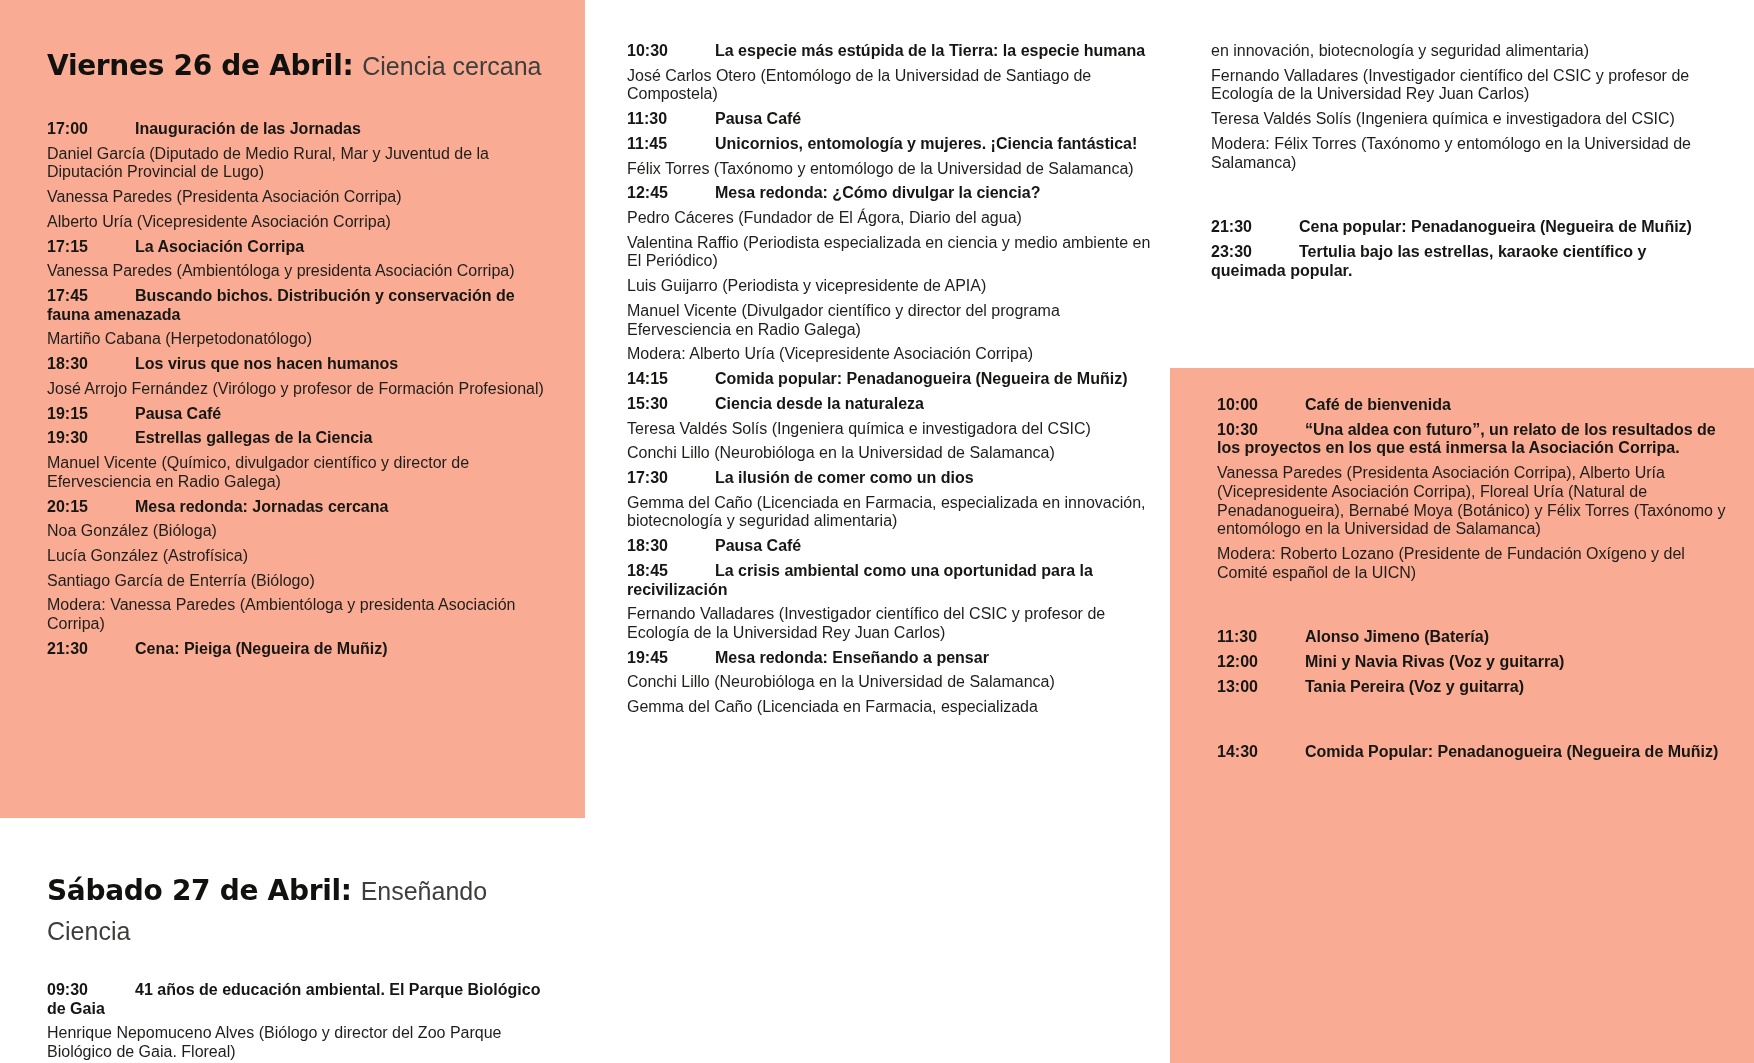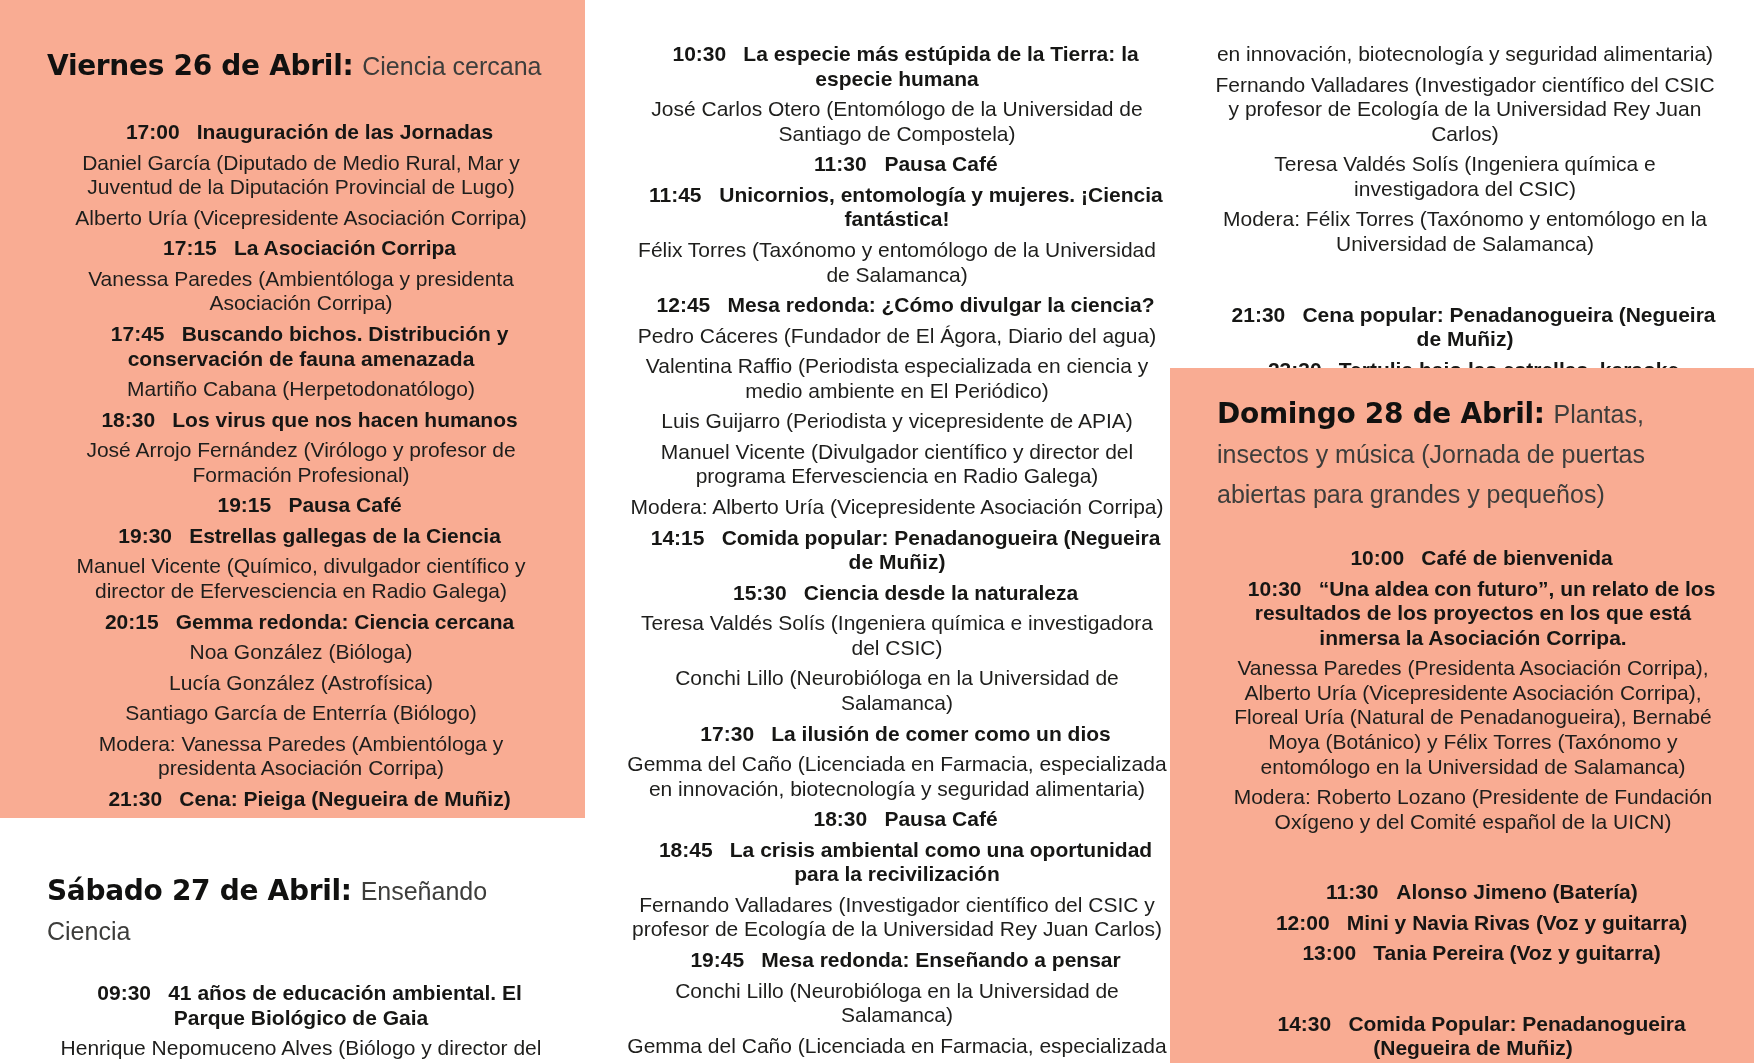--- a/index.html
+++ b/index.html
@@ -16,44 +16,45 @@
   #col2{position:absolute;left:627px;top:38px;width:540px;}
   #col3top{position:absolute;left:1211px;top:38px;width:508px;}
 
   .day-title{line-height:1.25;margin:0 0 34px 0;}
   .t-bold{font-weight:bold;font-size:28px;color:#111110;letter-spacing:-0.3px;font-family:"DejaVu Sans","Liberation Sans",sans-serif;}
   .t-sub{font-weight:400;font-size:25px;color:#3d3d3b;}
   #sabado-part1 .day-title{margin-bottom:30px;margin-top:37px;}
   #block-domingo .day-title{margin-bottom:32px;}
 
   .list{display:block;}
-  .line{font-size:21px;line-height:1.17;margin:2px 0 2px 0;padding:2px 0;text-align:center;}
+  .line{font-size:16px;line-height:1.17;margin:2px 0 2px 0;padding:2px 0;}
   .line.bold{font-weight:bold;color:#161614;}
   .time{display:inline-block;width:88px;}
   .spacer{height:38px;}
 </style>
 </head>
 <body>
 
 <section id="block-viernes" class="card">
   <h1 class="day-title"><span class="t-bold">Viernes 26 de Abril:</span> <span class="t-sub">Ciencia cercana</span></h1>
   <div class="list">
       <div class="line bold"><span class="time">17:00</span><span>Inauguración de las Jornadas</span></div>
       <div class="line"><span>Daniel  García (Diputado de Medio Rural, Mar y Juventud de la Diputación Provincial de Lugo)</span></div>
+      <div class="line"><span>Vanessa Paredes (Presidenta Asociación Corripa)</span></div>
       <div class="line"><span>Alberto Uría (Vicepresidente Asociación Corripa)</span></div>
       <div class="line bold"><span class="time">17:15</span><span>La Asociación Corripa</span></div>
       <div class="line"><span>Vanessa Paredes (Ambientóloga y presidenta Asociación Corripa)</span></div>
       <div class="line bold"><span class="time">17:45</span><span>Buscando bichos. Distribución y conservación de fauna amenazada</span></div>
       <div class="line"><span>Martiño Cabana (Herpetodonatólogo)</span></div>
       <div class="line bold"><span class="time">18:30</span><span>Los virus que nos hacen humanos</span></div>
       <div class="line"><span>José Arrojo Fernández (Virólogo y profesor de Formación Profesional)</span></div>
       <div class="line bold"><span class="time">19:15</span><span>Pausa Café</span></div>
       <div class="line bold"><span class="time">19:30</span><span>Estrellas gallegas de la Ciencia</span></div>
       <div class="line"><span>Manuel Vicente (Químico, divulgador científico y director de Efervesciencia en Radio Galega)</span></div>
-      <div class="line bold"><span class="time">20:15</span><span>Gemma redonda: Ciencia cercana</span></div>
+      <div class="line bold"><span class="time">20:15</span><span>Mesa redonda: Jornadas cercana</span></div>
       <div class="line"><span>Noa González (Bióloga)</span></div>
       <div class="line"><span>Lucía González (Astrofísica)</span></div>
       <div class="line"><span>Santiago García de Enterría (Biólogo)</span></div>
       <div class="line"><span>Modera: Vanessa Paredes (Ambientóloga y presidenta Asociación Corripa)</span></div>
       <div class="line bold"><span class="time">21:30</span><span>Cena: Pieiga (Negueira de Muñiz)</span></div>
     </div>
 </section>
 
 <section id="sabado-part1">
   <h1 class="day-title"><span class="t-bold">Sábado 27 de Abril:</span> <span class="t-sub">Enseñando Ciencia</span></h1>
@@ -97,21 +98,20 @@
       <div class="line"><span>Fernando Valladares (Investigador científico del CSIC y profesor de Ecología de la Universidad Rey Juan Carlos)</span></div>
       <div class="line"><span>Teresa Valdés Solís (Ingeniera química e investigadora del CSIC)</span></div>
       <div class="line"><span>Modera: Félix Torres (Taxónomo y entomólogo en la Universidad de Salamanca)</span></div>
       <div class="spacer"></div>
       <div class="line bold"><span class="time">21:30</span><span>Cena popular: Penadanogueira (Negueira de Muñiz)</span></div>
       <div class="line bold"><span class="time">23:30</span><span>Tertulia bajo las estrellas, karaoke científico y queimada popular.</span></div>
     </div>
 </section>
 
 <section id="block-domingo" class="card">
-  <h1 class="day-title"><span class="t-bold">Domingo 28 de Abril:</span> <span class="t-sub">Plantas, insectos y música (Jornada de puertas abiertas para grandes y pequeños)</span></h1>
   <div class="list">
       <div class="line bold"><span class="time">10:00</span><span>Café de bienvenida</span></div>
       <div class="line bold"><span class="time">10:30</span><span>“Una aldea con futuro”, un relato de los resultados de los proyectos en los que está inmersa la Asociación Corripa.</span></div>
       <div class="line"><span>Vanessa Paredes (Presidenta Asociación Corripa), Alberto Uría (Vicepresidente Asociación Corripa), Floreal Uría (Natural de Penadanogueira), Bernabé Moya (Botánico) y Félix Torres (Taxónomo y entomólogo en la Universidad de Salamanca)</span></div>
       <div class="line"><span>Modera: Roberto Lozano (Presidente de Fundación Oxígeno y del Comité español de la UICN)</span></div>
       <div class="spacer"></div>
       <div class="line bold"><span class="time">11:30</span><span>Alonso Jimeno (Batería)</span></div>
       <div class="line bold"><span class="time">12:00</span><span>Mini y Navia Rivas (Voz y guitarra)</span></div>
       <div class="line bold"><span class="time">13:00</span><span>Tania Pereira (Voz y guitarra)</span></div>
       <div class="spacer"></div>

